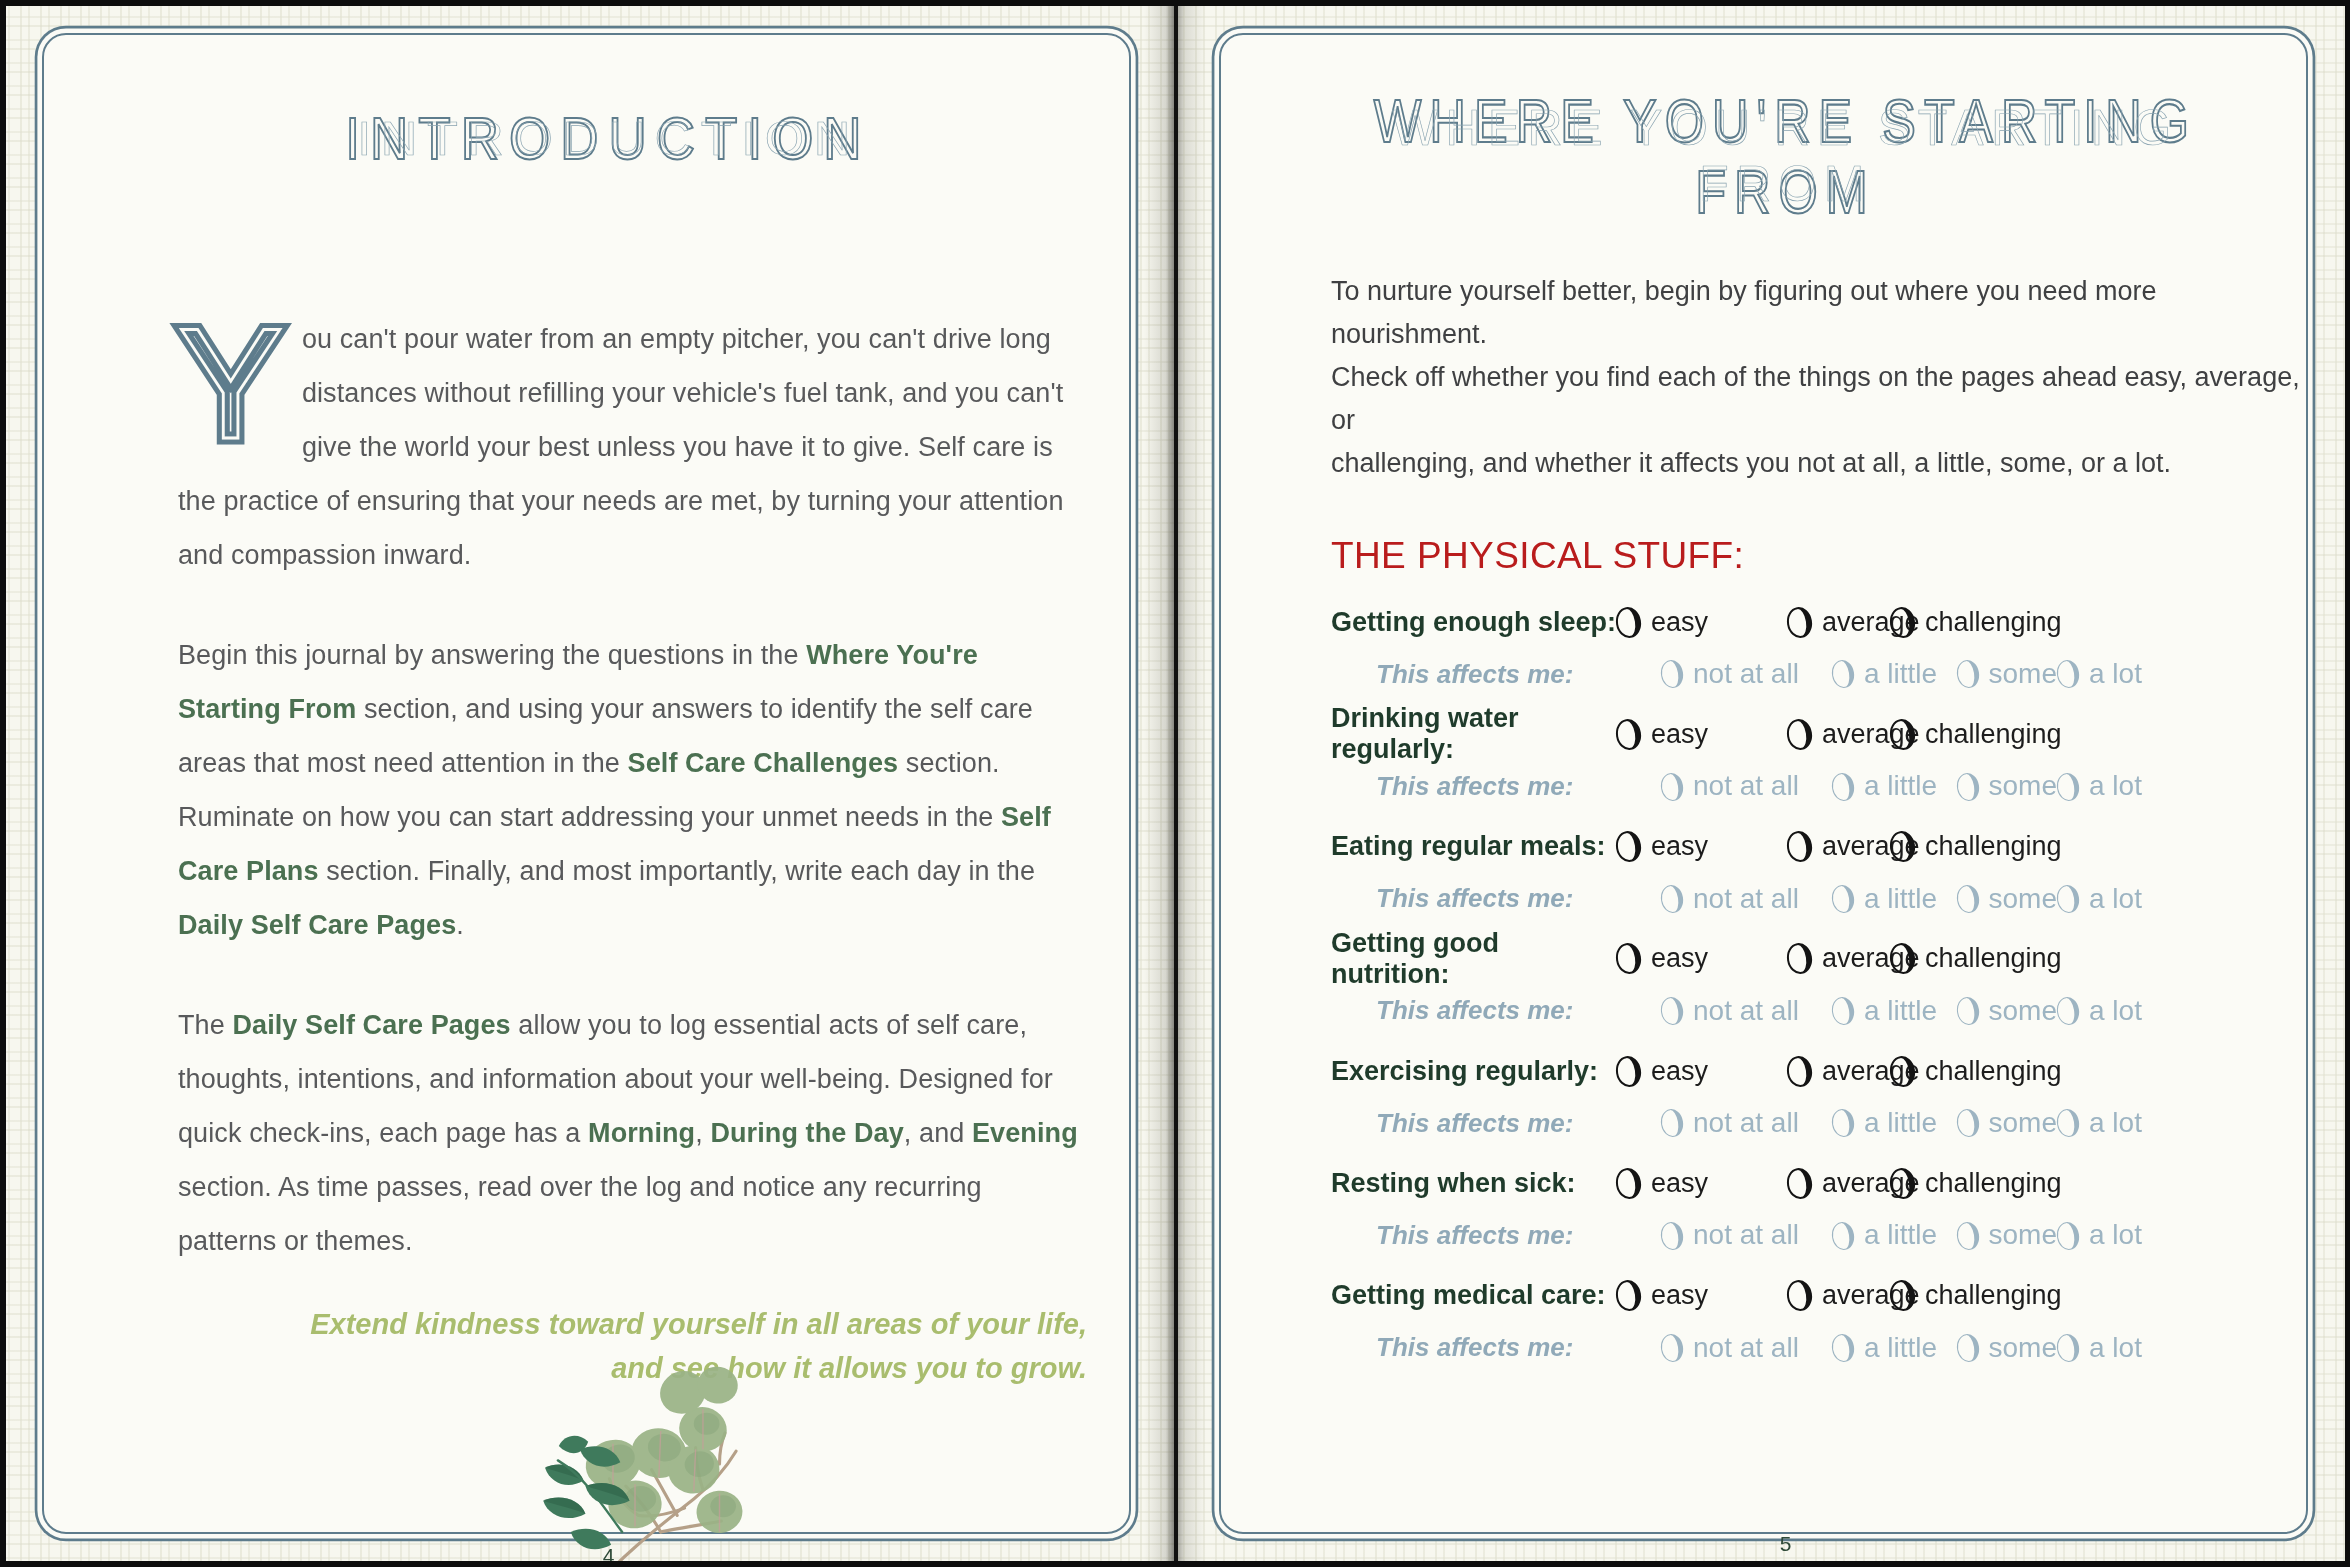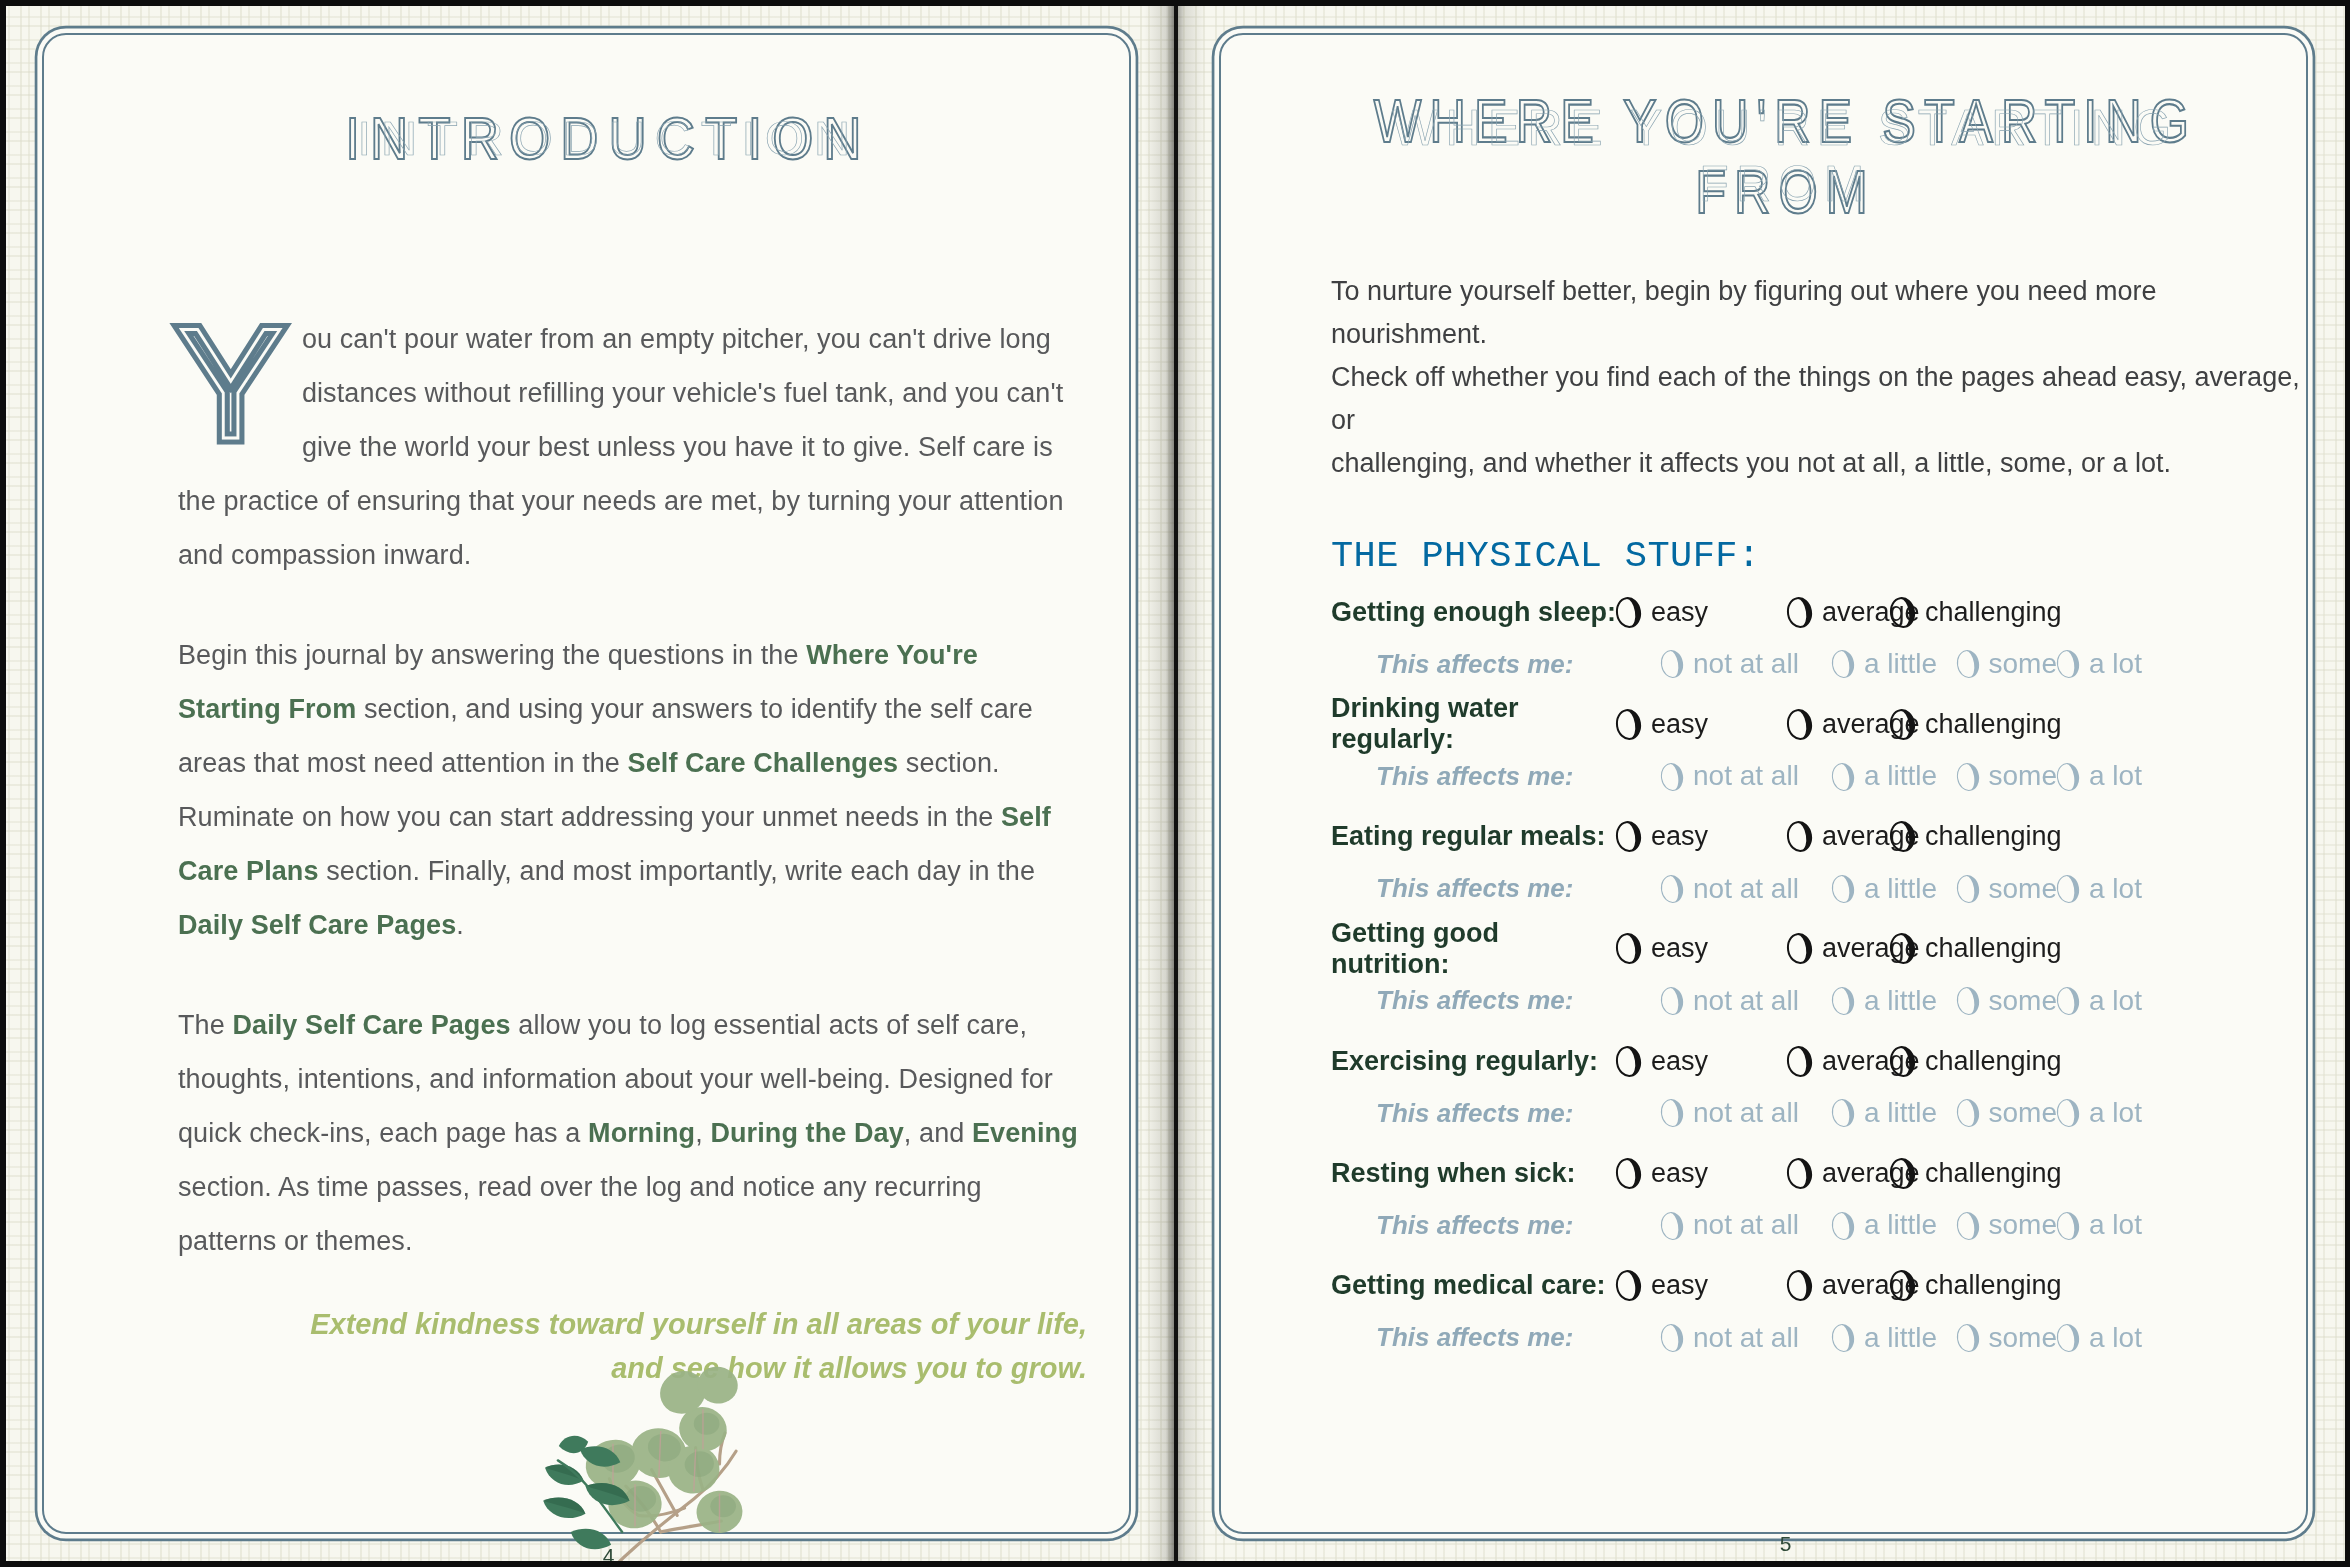--- a/index.html
+++ b/index.html
@@ -197,26 +197,26 @@
     width: 969px;
     top: 174px;
   }
   .intro-lines {
     font-family: "Liberation Sans Narrow", "Liberation Sans", sans-serif;
     font-size: 27px;
     line-height: 43px;
     color: #3f4042;
   }
   .section-head {
-    font-family: Liberation Mono, monospace;
+    font-family: Liberation Sans, sans-serif;
     font-size: 37px;
-    color: #0369a1;
+    color: #b91c1c;
     letter-spacing: 0.4px;
     margin-top: 50px;
-    margin-bottom: 9px;
+    margin-bottom: 19px;
   }
 
   .q-block { margin-bottom: 8.3px; }
 
   .q-main, .q-sub {
     display: flex;
     align-items: center;
     height: 52px;
   }
   .q-label {

